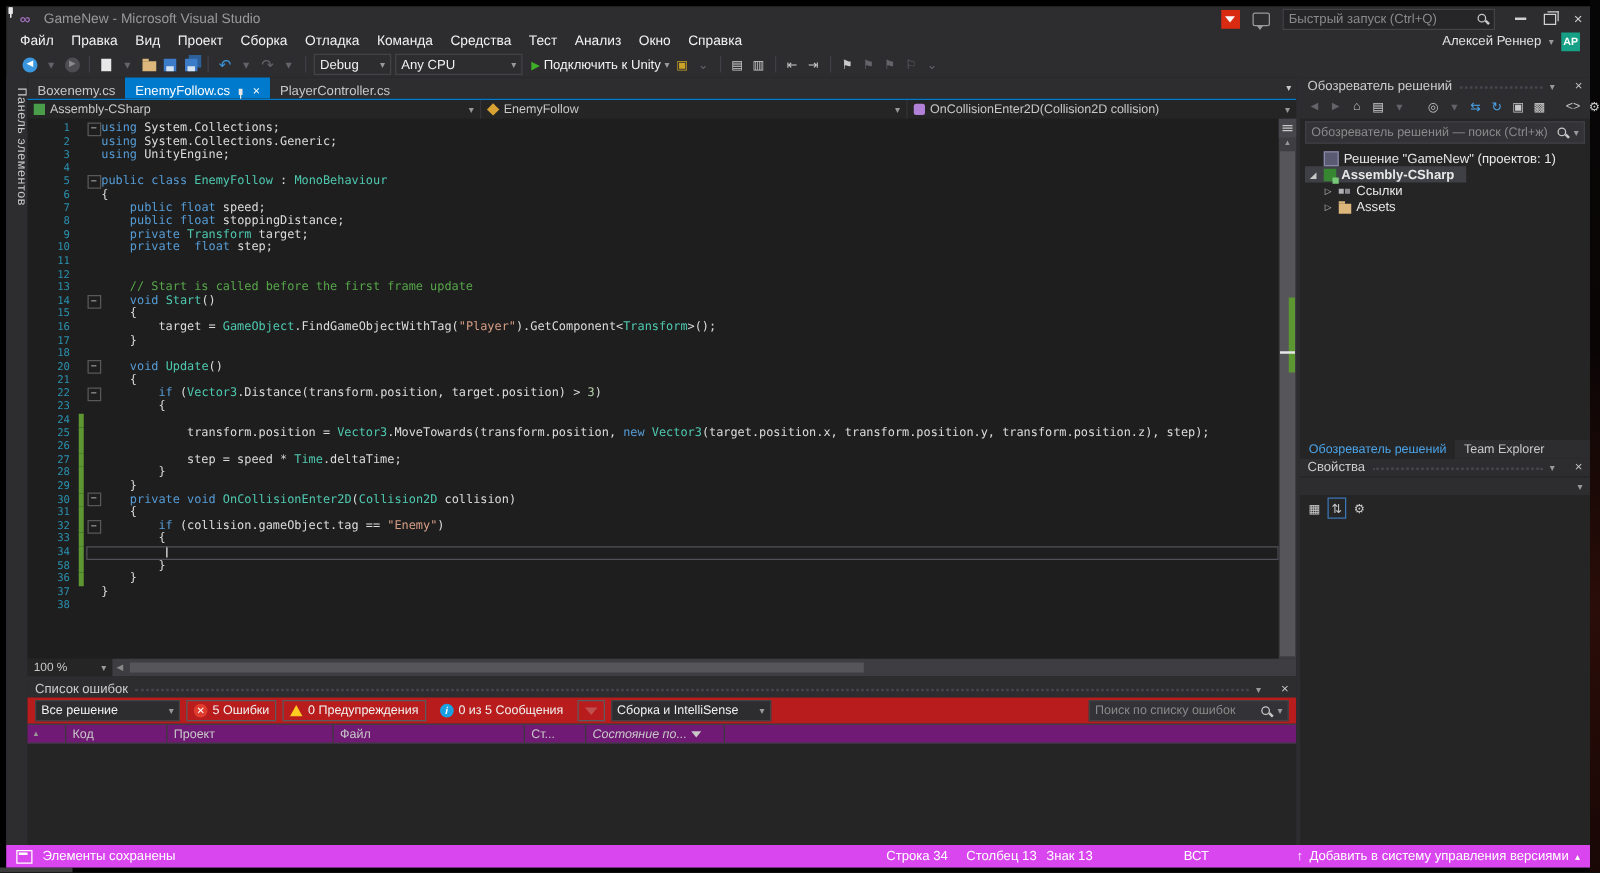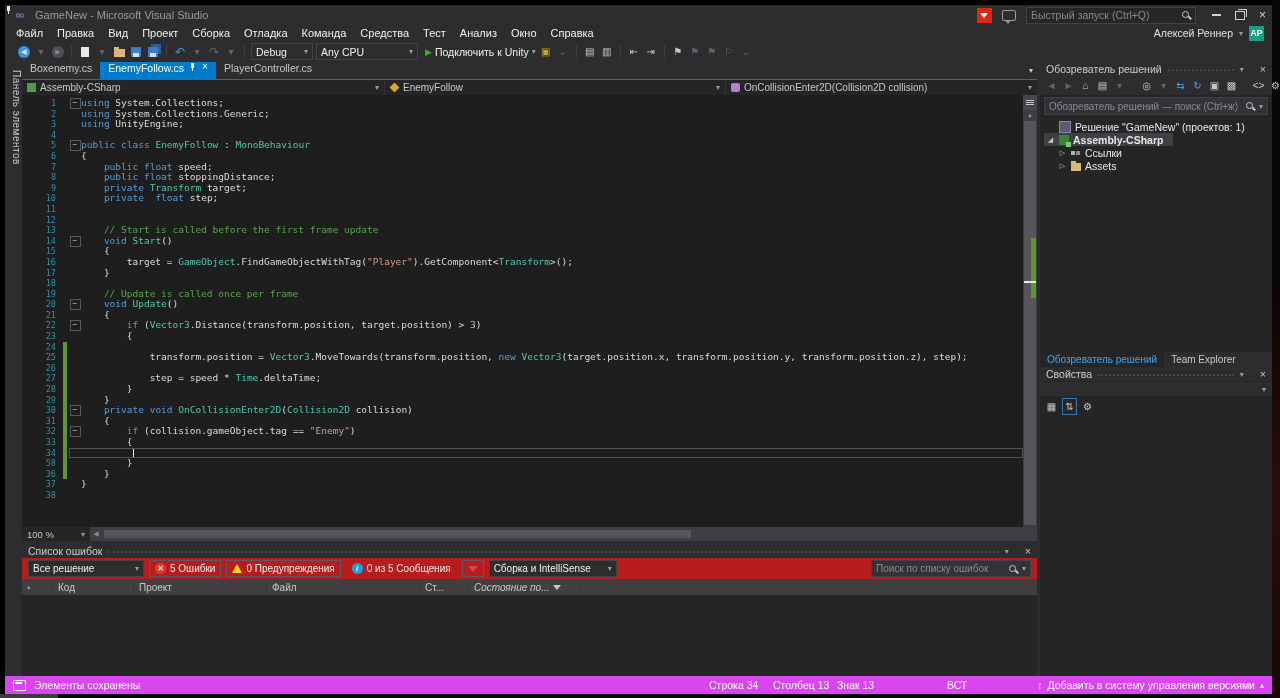--- a/index.html
+++ b/index.html
@@ -63,21 +63,21 @@
   
   .content-row{flex:1;display:flex;min-height:0}
   .toolbox-strip{width:17px;flex:none;background:#2d2d30;color:#c8c8c8;font-size:10px;
        writing-mode:vertical-rl;padding-top:8px;text-align:left;letter-spacing:.5px}
   .center-col{flex:1;display:flex;flex-direction:column;min-width:0}
   .right-splitter{width:3px;background:#2d2d30;flex:none}
 
   
   .editor-col{flex:1;display:flex;flex-direction:column;background:#1e1e1e;min-height:0}
   .tabrow{height:17px;display:flex;align-items:stretch;background:#2d2d30;flex:none}
-  .tab{padding:0 8px;font-size:10.5px;color:#c8c8c8;display:flex;align-items:flex-start;gap:5px}
+  .tab{padding:0 8px;font-size:10.5px;color:#c8c8c8;display:flex;align-items:flex-end;gap:5px}
   .tab.active{background:#007acc;color:#fff}
   .tab .pin-icon{position:relative;width:8px;height:9px}
   .pin-icon::before{content:"";position:absolute;left:2px;top:1px;width:3px;height:5px;background:#e8e8e8}
   .pin-icon::after{content:"";position:absolute;left:3px;top:6px;width:1px;height:3px;background:#e8e8e8}
   .tab .tclose{font-size:10px;line-height:10px}
   .tabrow-end{margin-left:auto;display:flex;align-items:center;padding-right:4px;color:#c8c8c8;font-size:8px}
   .breadcrumb{height:15px;display:flex;background:#252526;border-top:1px solid #007acc;
        font-size:10px;color:#c8c8c8;flex:none;align-items:center}
   .bc-seg{display:flex;align-items:center;gap:4px;padding:0 5px;height:100%;border-right:1px solid #333337;overflow:hidden}
   .bc-seg .dd{margin-left:auto;padding-left:6px}
@@ -134,21 +134,21 @@
   .el-btn.plain{border-color:transparent}
   .errc{width:11px;height:11px;border-radius:50%;background:#e03c2e;color:#fff;font-size:8px;line-height:11px;text-align:center;flex:none}
   .warnt{width:0;height:0;border-left:5px solid transparent;border-right:5px solid transparent;
        border-bottom:9px solid #fc2;position:relative;flex:none}
   .infoc{width:11px;height:11px;border-radius:50%;background:#1ba1e2;color:#fff;font-size:8px;line-height:11px;
        text-align:center;font-style:italic;font-weight:bold;flex:none}
   .filter-funnel{width:0;height:0;border-left:5px solid transparent;border-right:5px solid transparent;
        border-top:6px solid #c05050;position:relative}
   .el-search{margin-left:auto;width:150px;height:15px;background:#333337;border:1px solid #434346;
        display:flex;align-items:center;padding:0 4px;gap:4px;font-size:10px;color:#8a8a8a}
-  .el-header{height:14px;display:flex;font-size:10px;color:#c8c8c8;background:#404040;
+  .el-header{height:14px;display:flex;font-size:10px;color:#c8c8c8;background:#701a75;
        border-top:1px solid #3f3f46;border-bottom:1px solid #3f3f46;flex:none;align-items:flex-start}
   .el-hcell{padding:0 5px;border-left:1px solid #38383c;height:100%;display:flex;align-items:center;gap:3px;overflow:hidden;white-space:nowrap}
   .el-body{flex:1;background:#252526}
   .sortmark{font-size:7px;color:#999}
   .funnel-small{width:0;height:0;border-left:4px solid transparent;border-right:4px solid transparent;border-top:5px solid #c8c8c8}
 
   
   .right-col{width:232px;flex:none;display:flex;flex-direction:column;background:#252526}
   .se{height:290px;display:flex;flex-direction:column;flex:none}
   .se-toolbar{height:19px;display:flex;align-items:center;gap:4px;padding:0 5px;background:#2d2d30}
@@ -368,21 +368,20 @@
               <div class="code-line"><span class="ln">9</span><span class="chg"></span><span class="line-body"><span class="fold"></span><span class="code-text"><span class="p">    </span><span class="k">private</span><span class="p"> </span><span class="t">Transform</span><span class="p"> target;</span></span></span></div>
               <div class="code-line"><span class="ln">10</span><span class="chg"></span><span class="line-body"><span class="fold"></span><span class="code-text"><span class="p">    </span><span class="k">private</span><span class="p">  </span><span class="k">float</span><span class="p"> step;</span></span></span></div>
               <div class="code-line"><span class="ln">11</span><span class="chg"></span><span class="line-body"><span class="fold"></span><span class="code-text"></span></span></div>
               <div class="code-line"><span class="ln">12</span><span class="chg"></span><span class="line-body"><span class="fold"></span><span class="code-text"></span></span></div>
               <div class="code-line"><span class="ln">13</span><span class="chg"></span><span class="line-body"><span class="fold"></span><span class="code-text"><span class="c">    // Start is called before the first frame update</span></span></span></div>
               <div class="code-line"><span class="ln">14</span><span class="chg"></span><span class="line-body"><span class="fold"><span class="fold-box">−</span></span><span class="code-text"><span class="p">    </span><span class="k">void</span><span class="p"> </span><span class="t">Start</span><span class="p">()</span></span></span></div>
               <div class="code-line"><span class="ln">15</span><span class="chg"></span><span class="line-body"><span class="fold"></span><span class="code-text"><span class="p">    {</span></span></span></div>
               <div class="code-line"><span class="ln">16</span><span class="chg"></span><span class="line-body"><span class="fold"></span><span class="code-text"><span class="p">        target = </span><span class="t">GameObject</span><span class="p">.FindGameObjectWithTag(</span><span class="s">"Player"</span><span class="p">).GetComponent&lt;</span><span class="t">Transform</span><span class="p">&gt;();</span></span></span></div>
               <div class="code-line"><span class="ln">17</span><span class="chg"></span><span class="line-body"><span class="fold"></span><span class="code-text"><span class="p">    }</span></span></span></div>
               <div class="code-line"><span class="ln">18</span><span class="chg"></span><span class="line-body"><span class="fold"></span><span class="code-text"></span></span></div>
-              <div class="code-line"><span class="ln">19</span><span class="chg"></span><span class="line-body"><span class="fold"></span><span class="code-text"><span class="c">    // Update is called once per frame</span></span></span></div>
               <div class="code-line"><span class="ln">20</span><span class="chg"></span><span class="line-body"><span class="fold"><span class="fold-box">−</span></span><span class="code-text"><span class="p">    </span><span class="k">void</span><span class="p"> </span><span class="t">Update</span><span class="p">()</span></span></span></div>
               <div class="code-line"><span class="ln">21</span><span class="chg"></span><span class="line-body"><span class="fold"></span><span class="code-text"><span class="p">    {</span></span></span></div>
               <div class="code-line"><span class="ln">22</span><span class="chg"></span><span class="line-body"><span class="fold"><span class="fold-box">−</span></span><span class="code-text"><span class="p">        </span><span class="k">if</span><span class="p"> (</span><span class="t">Vector3</span><span class="p">.Distance(transform.position, target.position) &gt; </span><span class="n">3</span><span class="p">)</span></span></span></div>
               <div class="code-line"><span class="ln">23</span><span class="chg"></span><span class="line-body"><span class="fold"></span><span class="code-text"><span class="p">        {</span></span></span></div>
               <div class="code-line"><span class="ln">24</span><span class="chg on"></span><span class="line-body"><span class="fold"></span><span class="code-text"></span></span></div>
               <div class="code-line"><span class="ln">25</span><span class="chg on"></span><span class="line-body"><span class="fold"></span><span class="code-text"><span class="p">            transform.position = </span><span class="t">Vector3</span><span class="p">.MoveTowards(transform.position, </span><span class="k">new</span><span class="p"> </span><span class="t">Vector3</span><span class="p">(target.position.x, transform.position.y, transform.position.z), step);</span></span></span></div>
               <div class="code-line"><span class="ln">26</span><span class="chg on"></span><span class="line-body"><span class="fold"></span><span class="code-text"></span></span></div>
               <div class="code-line"><span class="ln">27</span><span class="chg on"></span><span class="line-body"><span class="fold"></span><span class="code-text"><span class="p">            step = speed * </span><span class="t">Time</span><span class="p">.deltaTime;</span></span></span></div>
               <div class="code-line"><span class="ln">28</span><span class="chg on"></span><span class="line-body"><span class="fold"></span><span class="code-text"><span class="p">        }</span></span></span></div>
               <div class="code-line"><span class="ln">29</span><span class="chg on"></span><span class="line-body"><span class="fold"></span><span class="code-text"><span class="p">    }</span></span></span></div>

